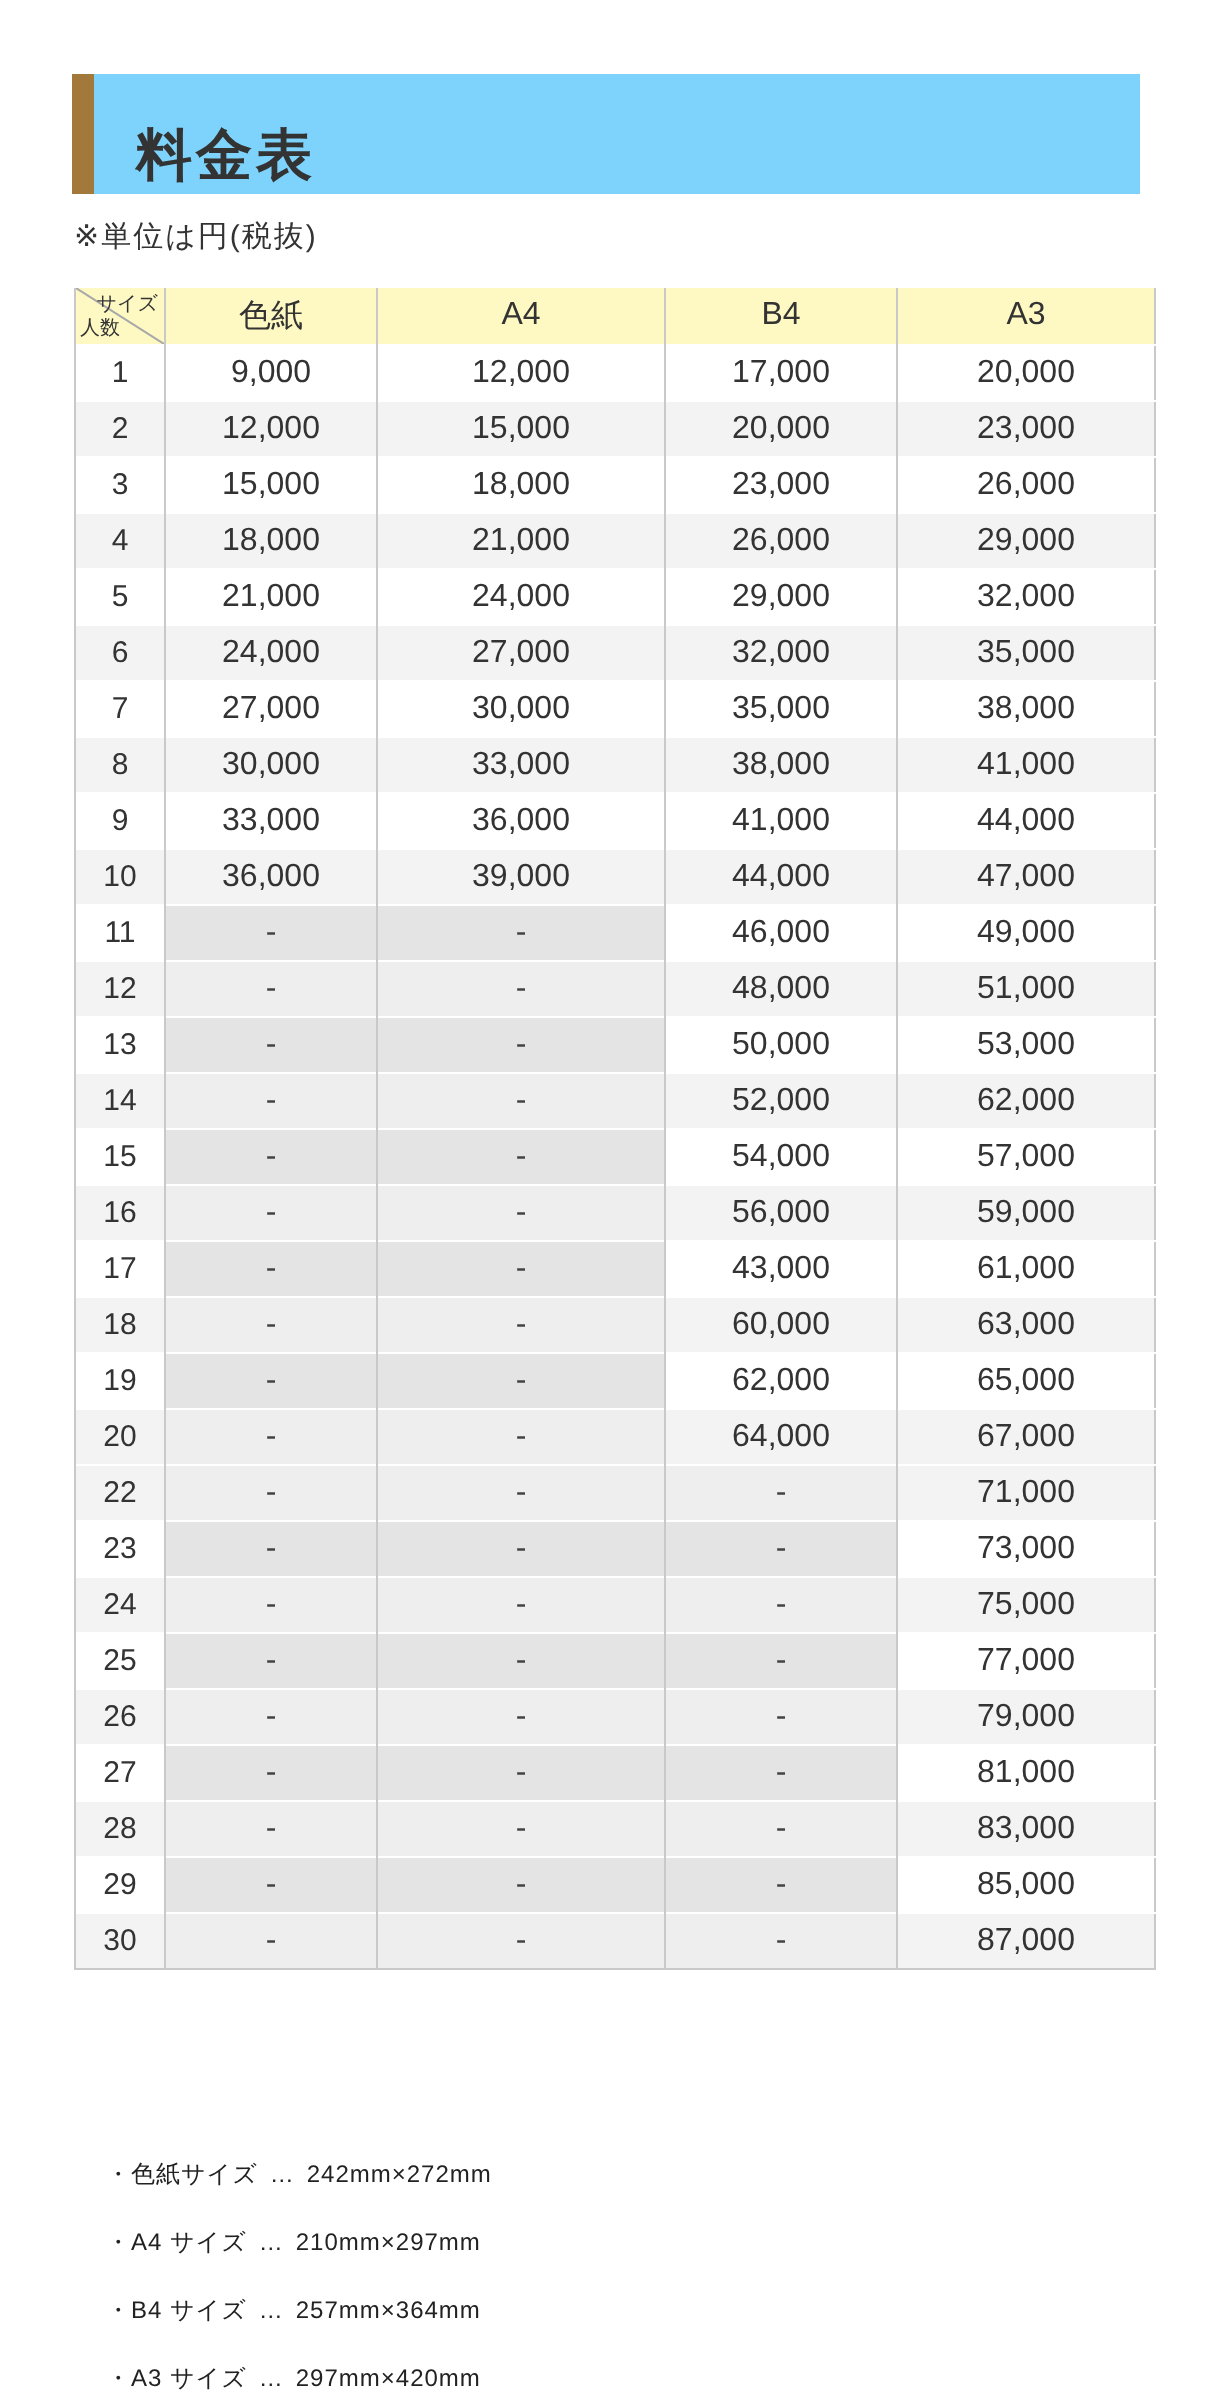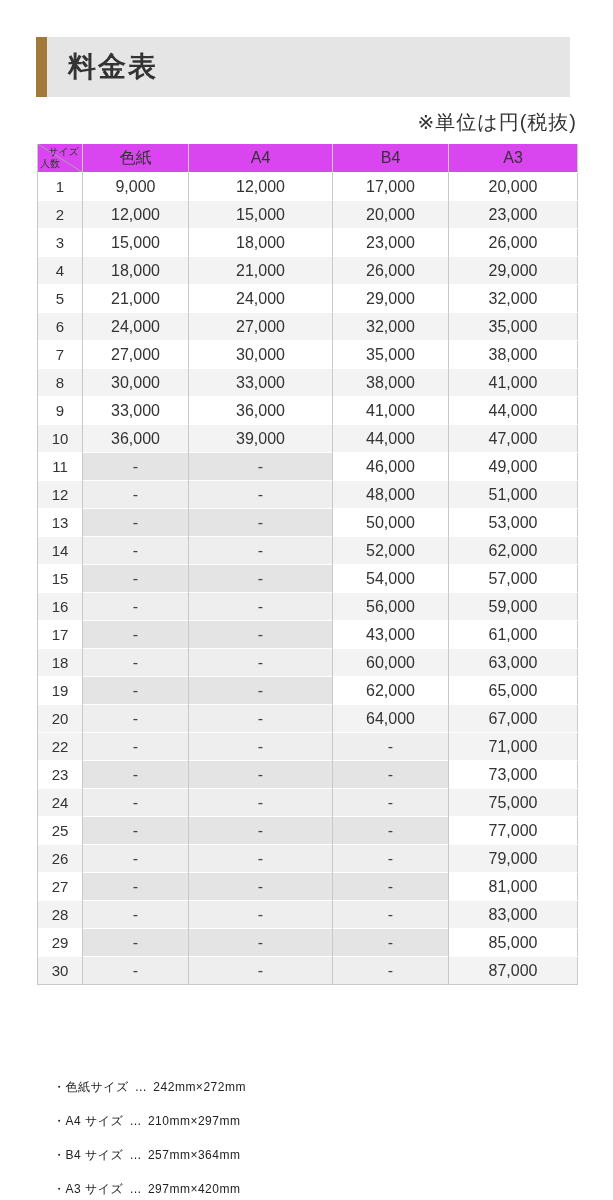--- a/index.html
+++ b/index.html
@@ -16,45 +16,45 @@
     overflow: hidden;
   }
 
   
   .title-band {
     position: absolute;
     left: 36px;
     top: 37px;
     width: 534px;
     height: 60px;
-    background: #e5e5e5;
+    background: #7dd3fc;
     display: flex;
-    align-items: center;
+    align-items: flex-end;
   }
   .accent-bar {
     width: 11px;
     height: 60px;
     flex: 0 0 11px;
   }
   .page-title {
     font-size: 28px;
     font-weight: bold;
     color: #333;
     letter-spacing: 2px;
     padding-left: 21px;
   }
 
   
   .unit-note {
     position: absolute;
     left: 37px;
     top: 109px;
     width: 540px;
-    text-align: right;
-    font-size: 20px;
+    text-align: left;
+    font-size: 15px;
     color: #333;
     letter-spacing: 1px;
   }
 
   
   .price-table {
     position: absolute;
     left: 37px;
     top: 143px;
     width: 540px;
@@ -64,21 +64,21 @@
     font-size: 16px;
   }
   .price-table th, .price-table td {
     border-left: 1px solid #c9c9c9;
     border-top: 1px solid #ffffff;
     text-align: center;
     vertical-align: middle;
     color: #333;
     font-weight: normal;
   }
-  .price-table th { height: 29px; background: #d946ef; margin-top: 32px; }
+  .price-table th { height: 29px; background: #fef9c3; margin-top: 32px; }
   .price-table td { height: 28px; background: #ffffff; }
   .price-table tr.even td { background: #f3f3f3; }
   .price-table td.dash { background: #e4e4e4; color: #444; }
   .price-table tr.even td.dash { background: #eeeeee; }
   .price-table td.num-col { font-size: 15px; }
 
   
   th.corner {
     position: relative;
     padding: 0;

